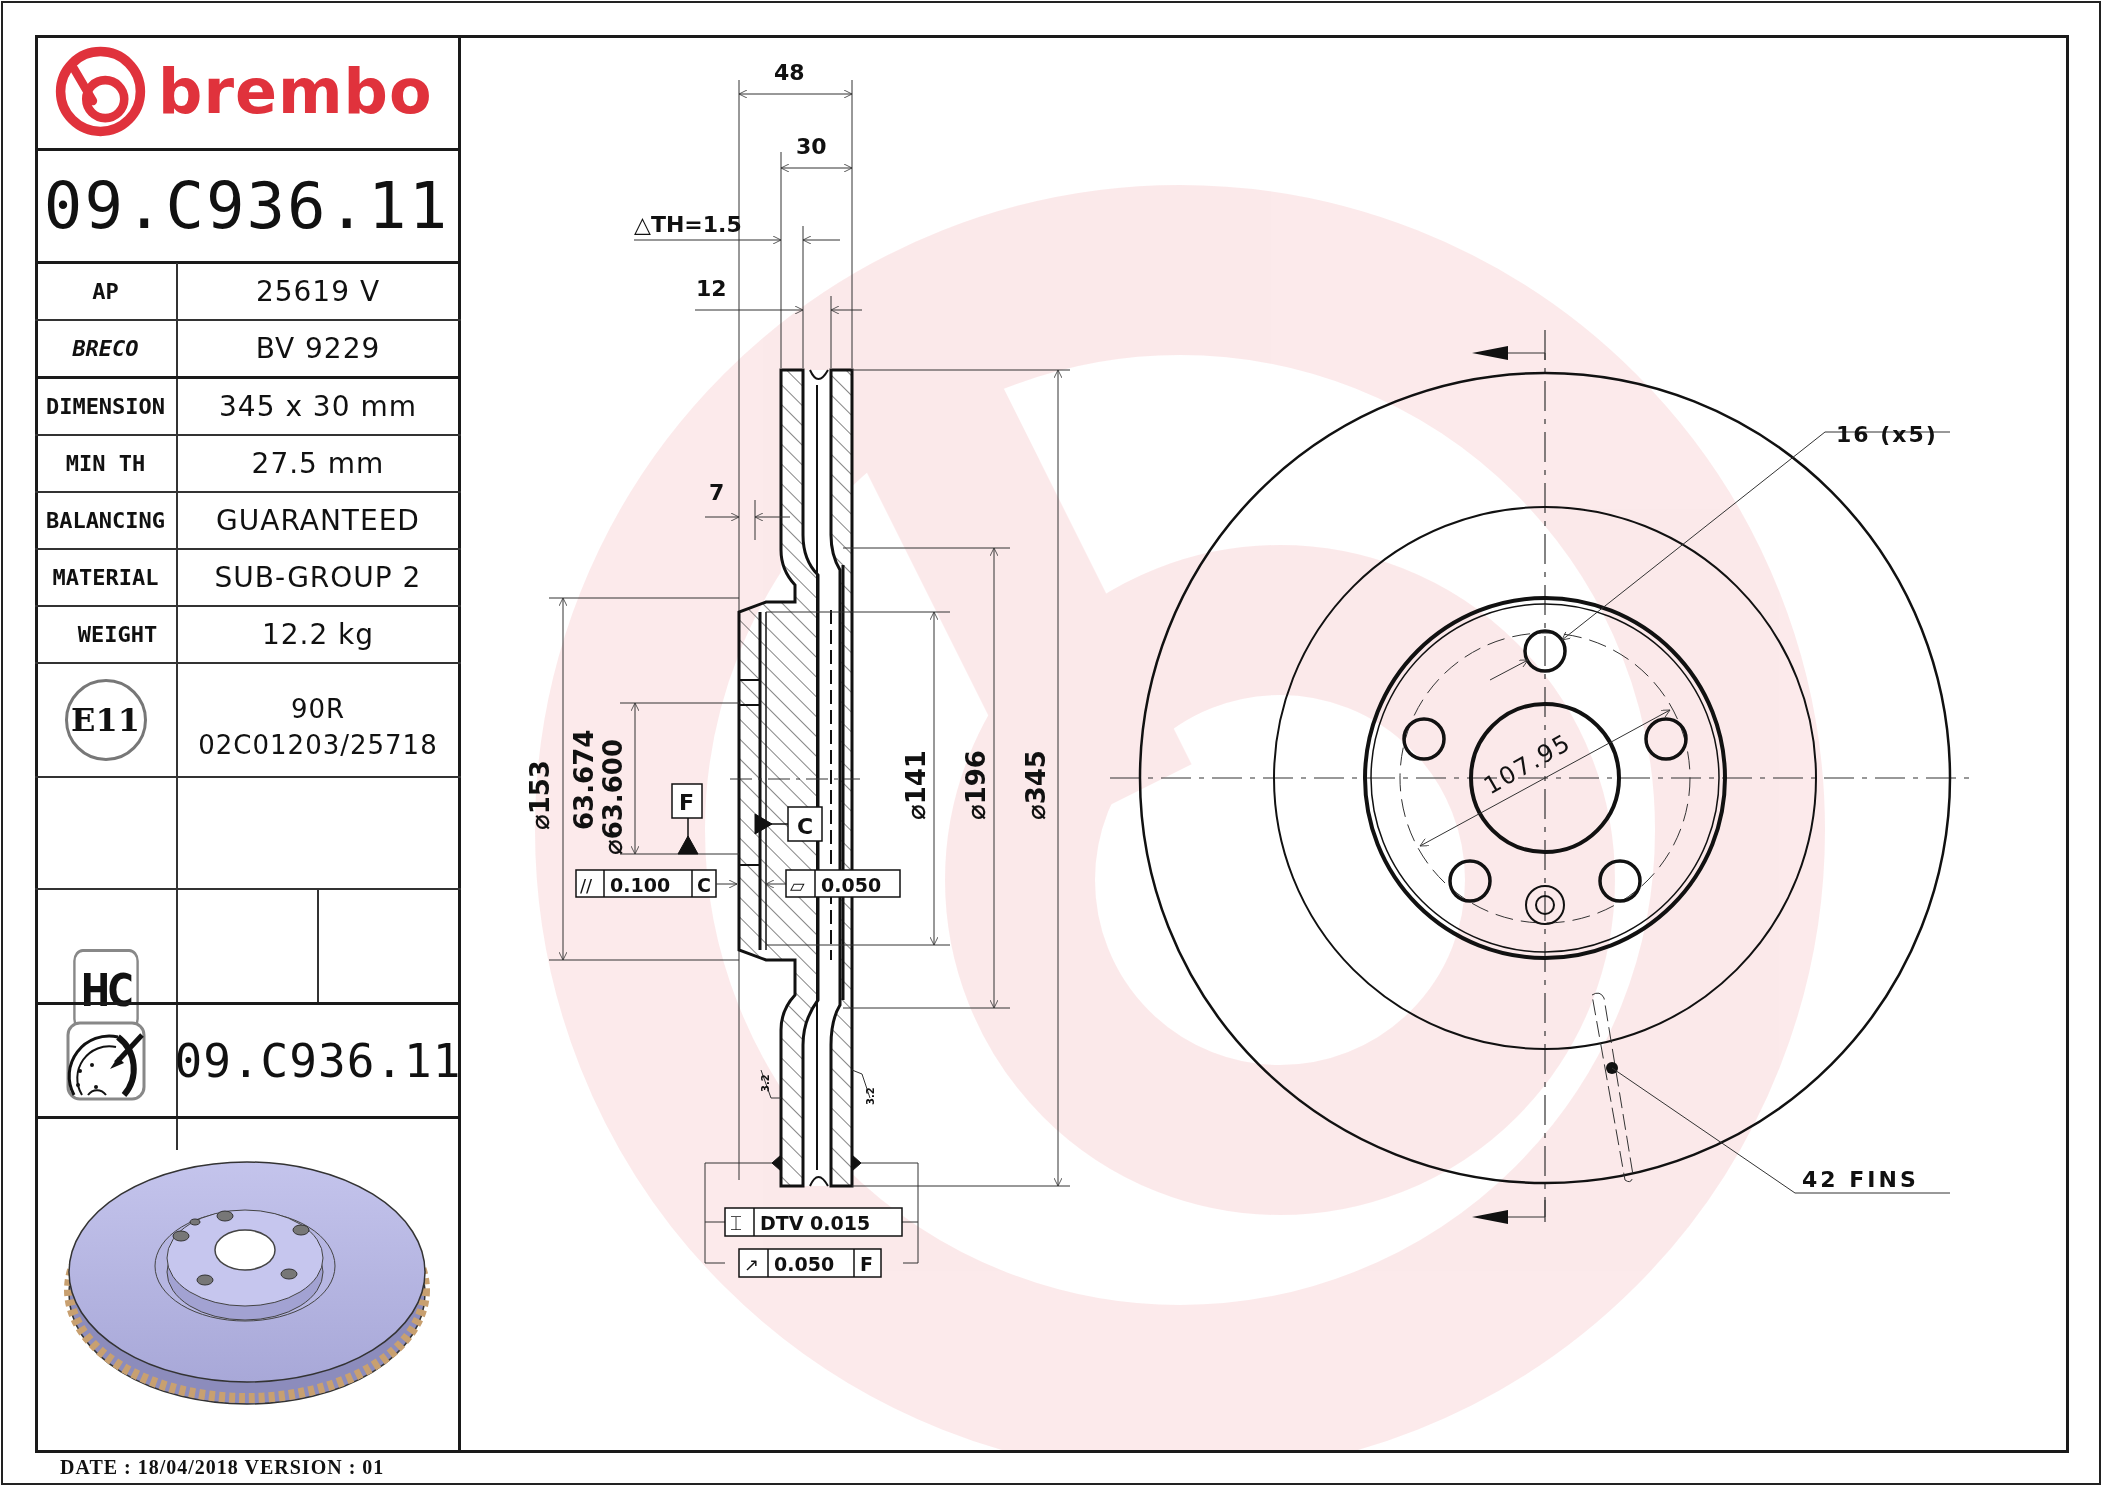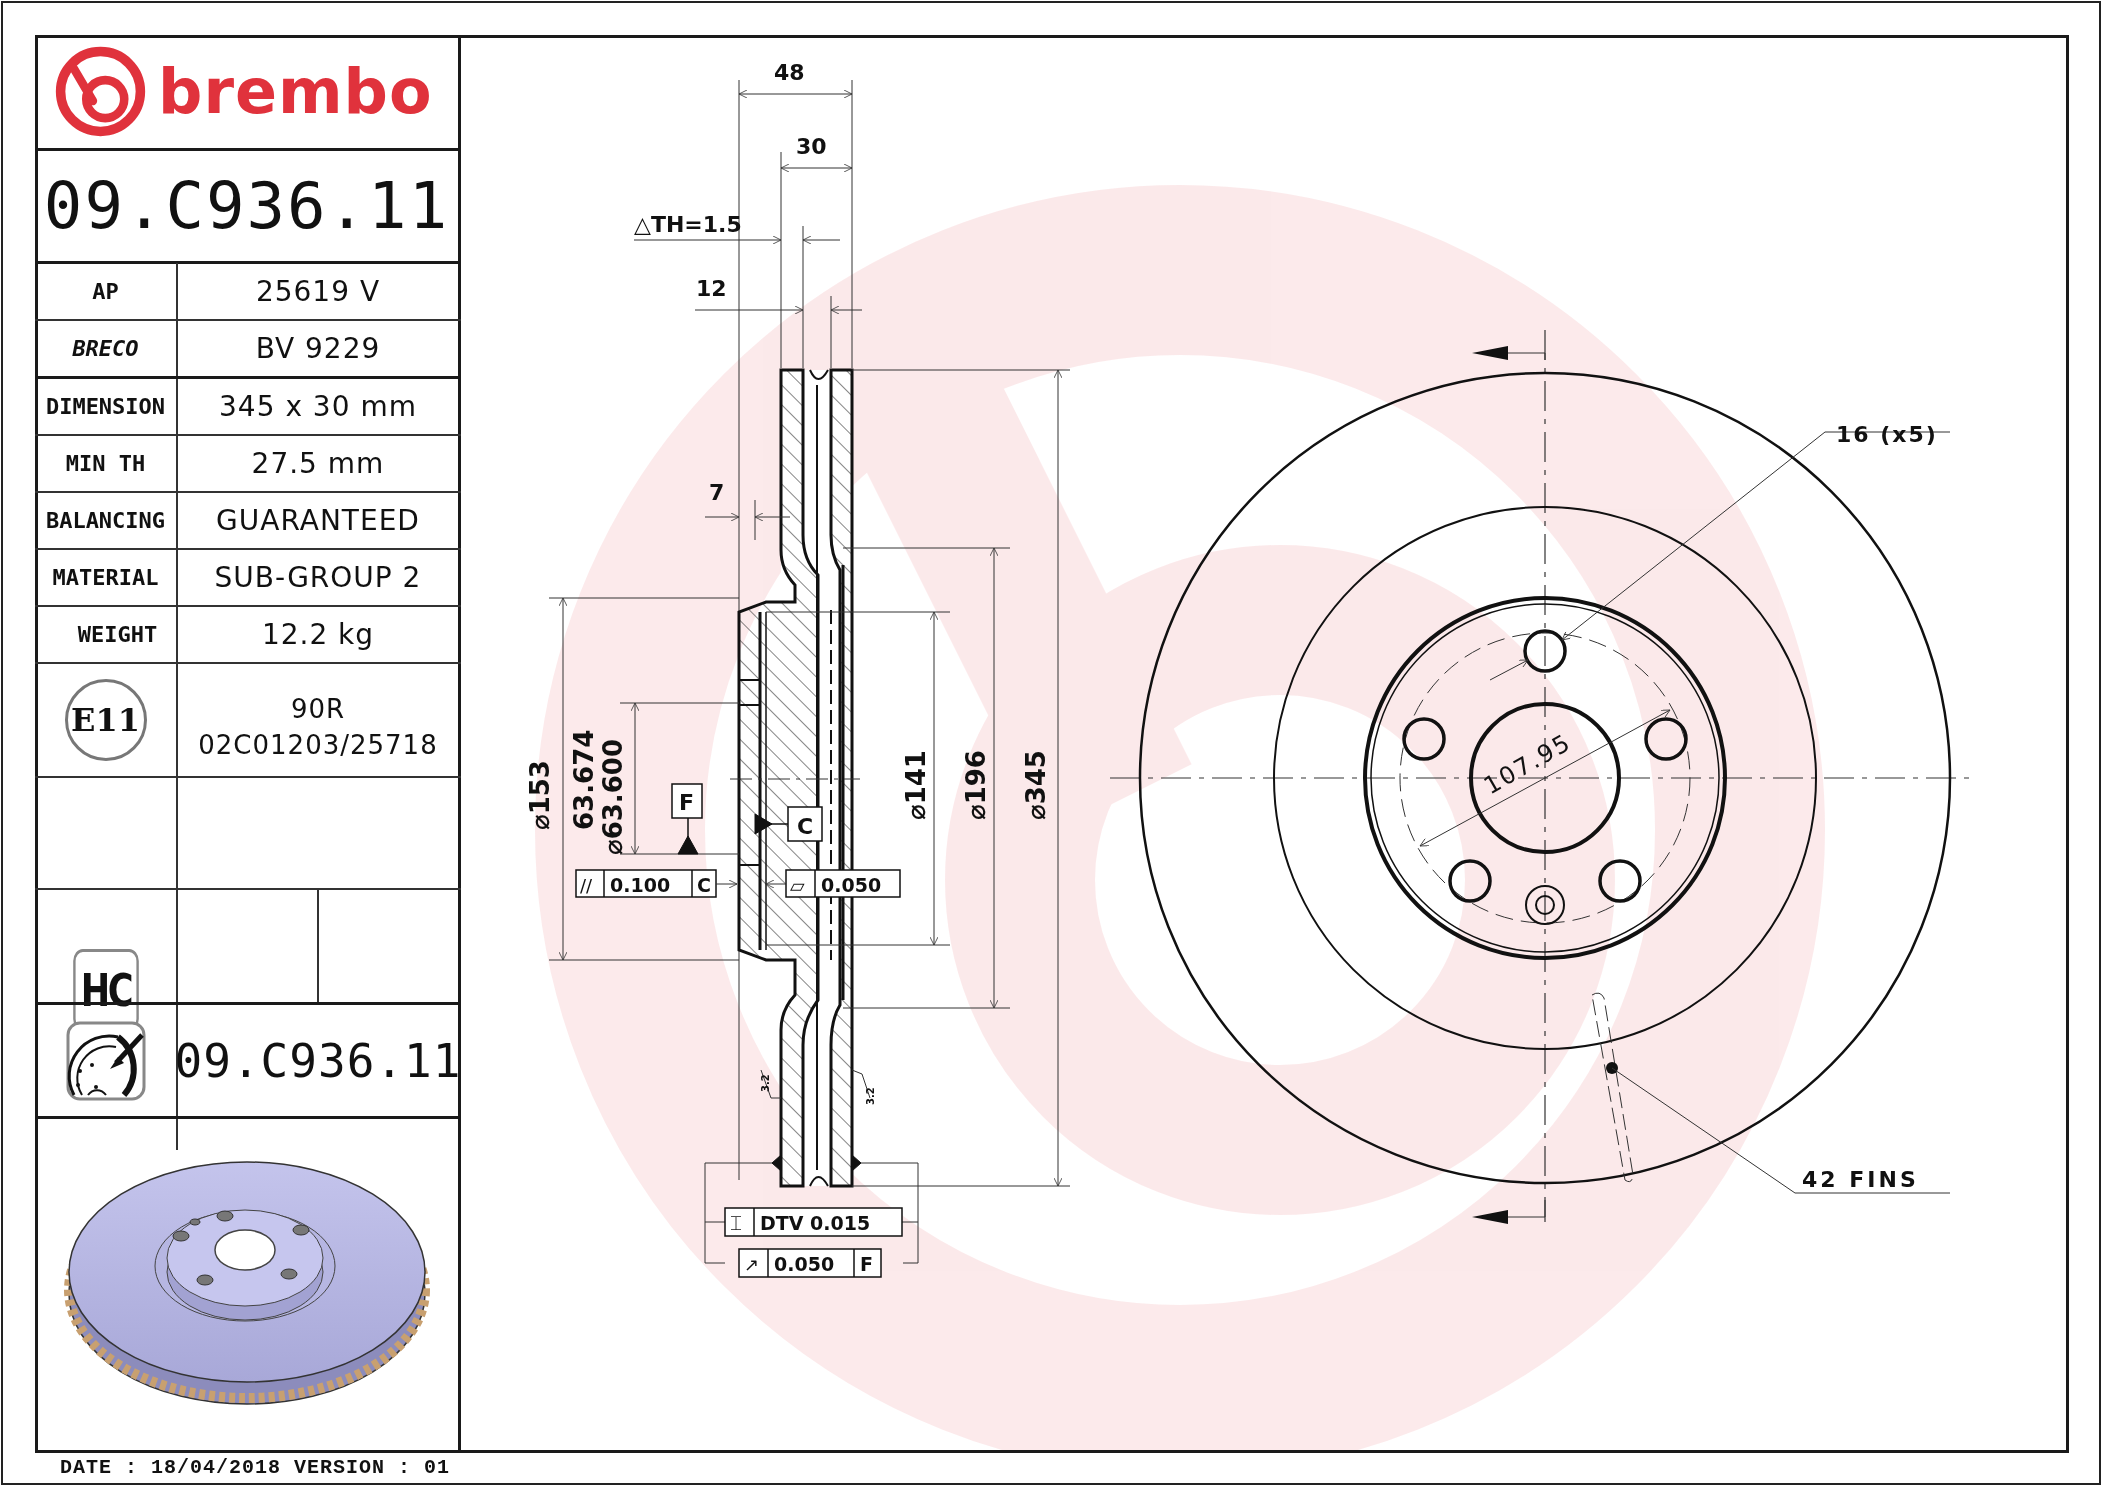--- a/index.html
+++ b/index.html
@@ -10,21 +10,21 @@
   .left-panel { position:absolute; left:35px; top:35px; width:426px; height:1418px; border-right:3px solid #1a1a1a; box-sizing:border-box; }
   .cell { position:absolute; box-sizing:border-box; display:flex; align-items:center; justify-content:center; }
   .hline { position:absolute; left:0; width:426px; height:0; border-top:2px solid #333; }
   .hline.thick { border-top:3px solid #1a1a1a; }
   .vline { position:absolute; width:0; border-left:2px solid #333; }
   .label { font-family:"DejaVu Sans Mono", monospace; font-weight:bold; font-size:22px; letter-spacing:0px; }
   .value { font-family:"DejaVu Sans", sans-serif; font-size:28px; letter-spacing:1px; }
   .code-big { font-family:"DejaVu Sans Mono", monospace; font-size:64px; letter-spacing:2px; }
   .code-med { font-family:"DejaVu Sans Mono", monospace; font-size:46px; letter-spacing:1px; }
   .brand-text { font-family:"DejaVu Sans", sans-serif; font-weight:bold; font-size:62px; color:#e0323c; letter-spacing:1px; margin-left:10px; }
-  .footer { position:absolute; left:60px; top:1456px; font-family:Liberation Mono, monospace; font-weight:bold; font-size:20px; letter-spacing:1px; }
+  .footer { position:absolute; left:60px; top:1456px; font-family:Liberation Serif, serif; font-weight:bold; font-size:20px; letter-spacing:1px; }
   .drawing { position:absolute; left:461px; top:38px; width:1605px; height:1412px; overflow:hidden; }
   svg text { font-family:"DejaVu Sans", sans-serif; }
 </style>
 </head>
 <body>
 
 <div class="outer-border"></div>
 <div class="frame"></div>
 
 <div class="left-panel">

